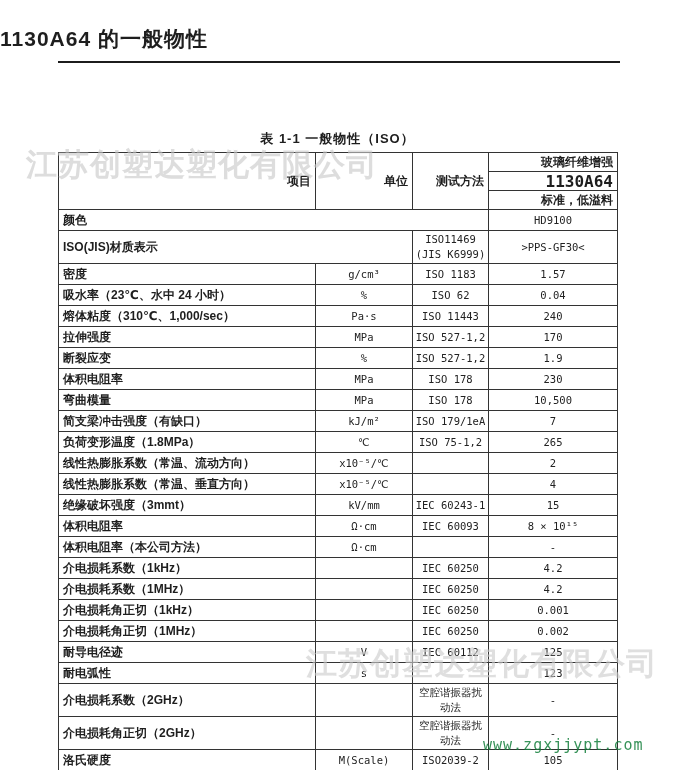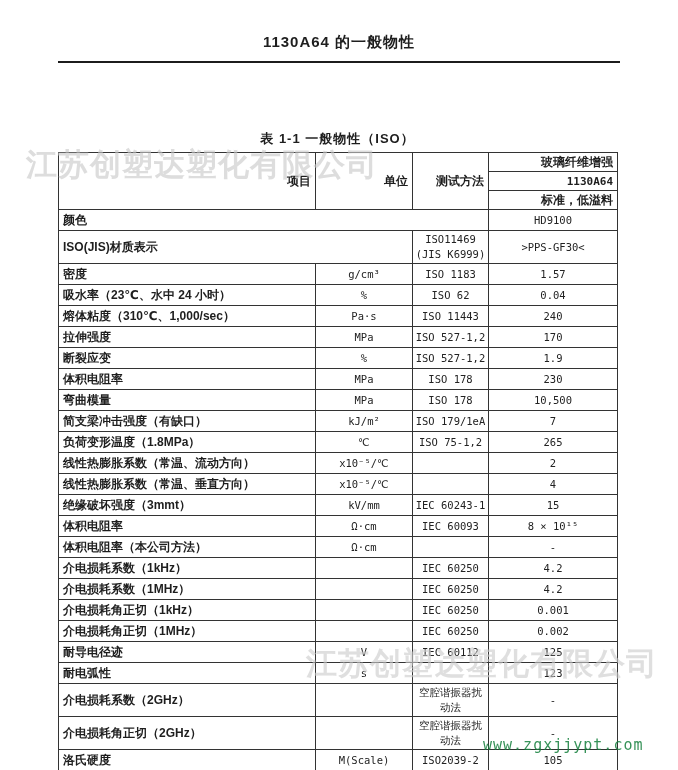--- a/index.html
+++ b/index.html
@@ -6,21 +6,21 @@
   body{
     position:relative;
     width:678px;height:770px;
     background:#ffffff;
     overflow:hidden;
     font-family:"Liberation Sans","DejaVu Sans",sans-serif;
     color:#1e1e1e;
   }
   .title{
     position:absolute;top:25px;left:0;width:100%;
-    text-align:center;font-size:15px;font-weight:bold;letter-spacing:1px;margin-top:8px;
+    font-size:21px;font-weight:bold;letter-spacing:1px;
   }
   .rule{
     position:absolute;left:58px;top:61px;width:562px;height:2px;background:#1c1c1c;
   }
   .caption{
     position:absolute;top:130px;left:58px;width:559px;
     text-align:center;font-size:13px;font-weight:bold;letter-spacing:1px;
   }
   table.props{
     position:absolute;left:58px;top:152px;width:559px;
@@ -30,21 +30,21 @@
   td{
     border:1px solid #333;
     font-size:12px;line-height:15px;
     padding:1px 4px;
     overflow:hidden;
     vertical-align:middle;
   }
   td.hd{
     text-align:right;font-weight:bold;height:16px;font-size:12px;
   }
-  td.hd-latin{font-family:"DejaVu Sans Mono","DejaVu Sans",monospace;font-size:11px;margin-top:16px;}
+  td.hd-latin{font-family:"DejaVu Sans Mono","DejaVu Sans",monospace;font-size:16px;margin-top:16px;}
   td.ci{ 
     text-align:left;font-weight:bold;height:18px;font-size:12px;margin-left:40px;
   }
   td.cu, td.cm, td.cv{
     text-align:center;
     font-family:"DejaVu Sans Mono","DejaVu Sans",monospace;
     font-size:10.5px;font-weight:normal;color:#222;
     padding:1px 2px;
   }
   tr.tall td{height:30px;}

